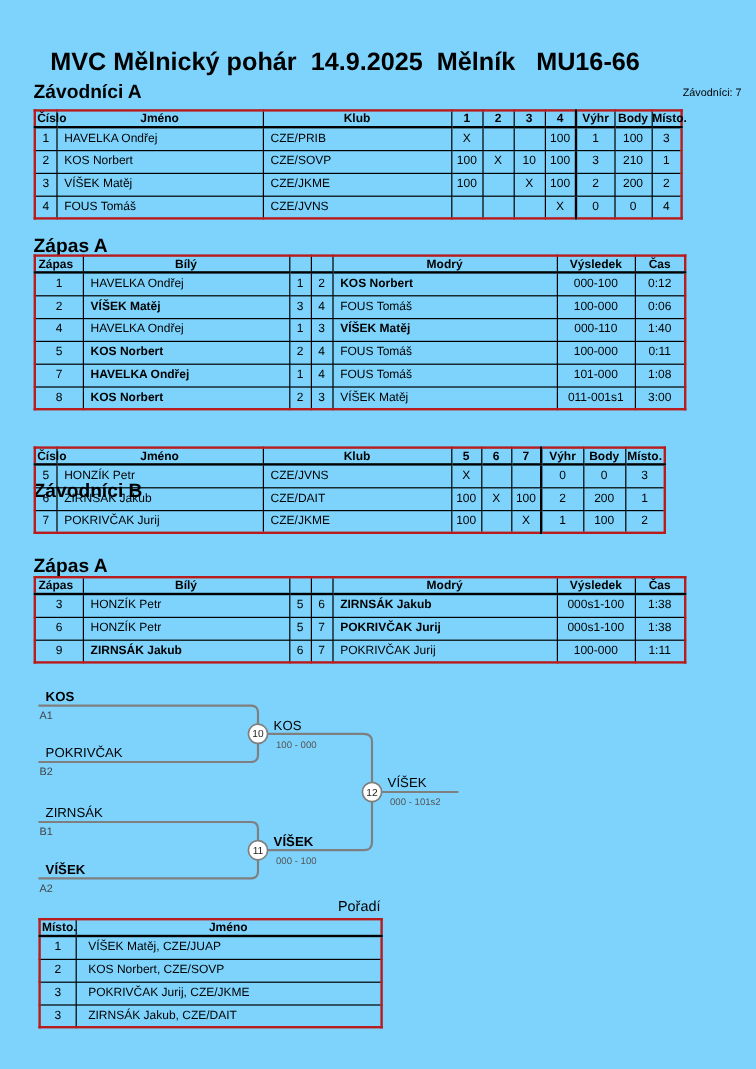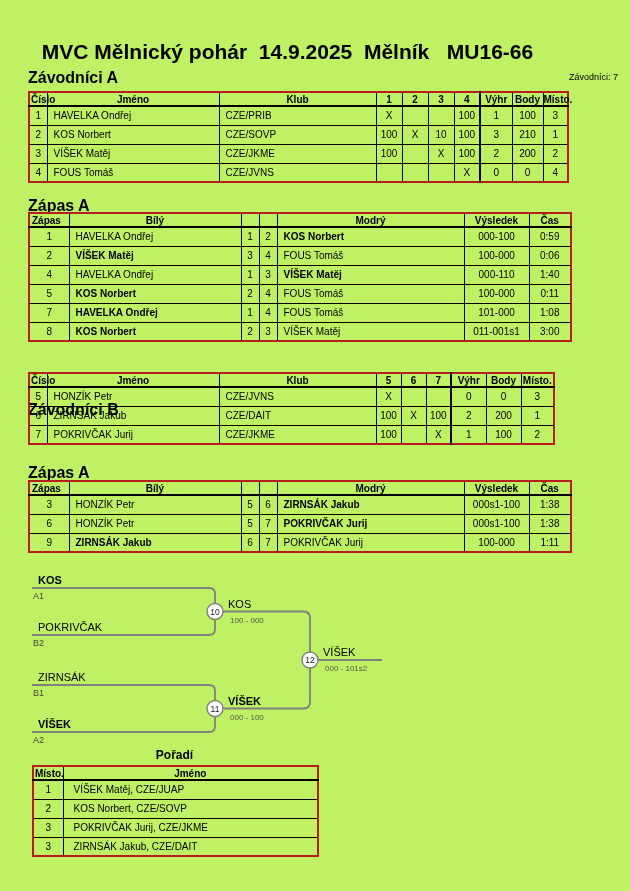--- a/index.html
+++ b/index.html
@@ -1,31 +1,31 @@
 <!DOCTYPE html>
 <html><head>
 <meta charset="utf-8">
 <style>
   * { margin:0; padding:0; box-sizing:border-box; }
   html,body { background:#fff; }
   .page {
-    position:relative; width:630px; height:891px; background:#bef264;
+    position:relative; width:630px; height:891px; background:#7dd3fc;
     font-family:"Liberation Sans", sans-serif; color:#000; overflow:hidden;
   }
   .abs { position:absolute; }
   .page-title {
     top:40px; left:0; width:575px; text-align:center;
     font-size:21px; font-weight:bold; white-space:pre;
   }
   .section-heading {
     left:28px; width:450px; text-align:left;
     font-size:16px; font-weight:bold;
   }
   .count-label { top:72px; right:12px; font-size:9px; }
-  .heading-poradi { left:32px; width:285px; text-align:center; font-size:12px; font-weight:bold; }
+  .heading-poradi { left:32px; width:285px; text-align:right; font-size:12px; font-weight:normal; }
 
   table.tbl {
     border-collapse:collapse; table-layout:fixed;
     font-size:10px; border:2px solid #b91c1c;
   }
   table.tbl td, table.tbl th {
     border:1px solid #000; padding:0; white-space:nowrap; overflow:visible;
     font-weight:normal; height:19px; vertical-align:middle;
   }
   table.tbl tr.hdr td, table.tbl tr.hdr th {
@@ -150,21 +150,21 @@
       <th class="c">Výsledek</th>
       <th class="c">Čas</th>
     </tr>
     <tr>
       <td class="c">1</td>
       <td class="l">HAVELKA Ondřej</td>
       <td class="c">1</td>
       <td class="c">2</td>
       <td class="l" style="font-weight: bold;">KOS Norbert</td>
       <td class="c">000-100</td>
-      <td class="c">0:59</td>
+      <td class="c">0:12</td>
     </tr>
     <tr>
       <td class="c">2</td>
       <td class="l" style="font-weight: bold;">VÍŠEK Matěj</td>
       <td class="c">3</td>
       <td class="c">4</td>
       <td class="l">FOUS Tomáš</td>
       <td class="c">100-000</td>
       <td class="c">0:06</td>
     </tr>

